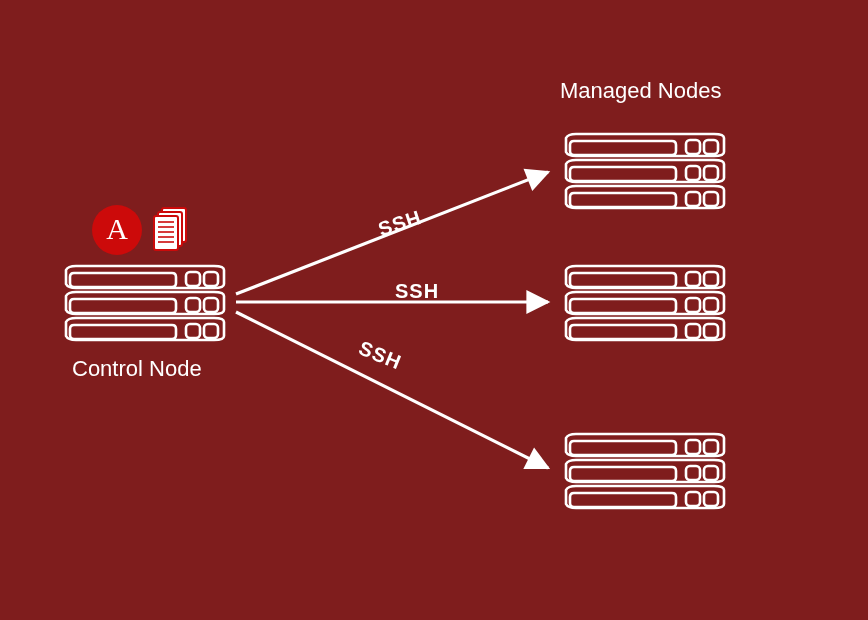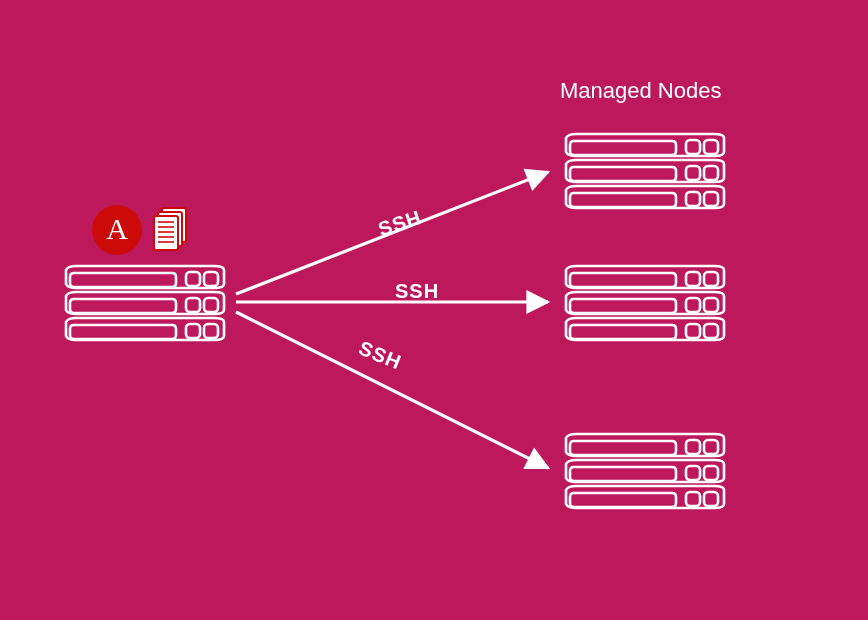--- a/index.html
+++ b/index.html
@@ -1,34 +1,35 @@
 <!DOCTYPE html>
 <html><head>
 <meta charset="utf-8">
 <style>
   html,body{margin:0;padding:0;background:#1b1b1d;}
-  #stage{position:relative;width:868px;height:620px;background:#be185d;overflow:hidden;font-family:"Helvetica Neue",Arial,sans-serif;color:#fff;}
+  #stage{position:relative;width:868px;height:620px;background:#7f1d1d;overflow:hidden;font-family:"Helvetica Neue",Arial,sans-serif;color:#fff;}
   .label{position:absolute;color:#fff;white-space:nowrap;}
   .title{font-size:22px;left:560px;top:78px;}
   .ctrl{font-size:22px;left:72px;top:356px;}
   .ssh{font-size:20px;font-weight:700;letter-spacing:1px;}
   .ssh1{left:378px;top:212px;transform:rotate(-18deg);}
   .ssh2{left:395px;top:280px;}
   .ssh3{left:358px;top:344px;transform:rotate(22deg);}
   svg.overlay{position:absolute;left:0;top:0;}
   .ansible-badge{position:absolute;left:92px;top:205px;width:50px;height:50px;border-radius:50%;background:#cc0a0a;display:flex;align-items:center;justify-content:center;}
   .ansible-badge span{color:#fff;font-size:30px;font-weight:400;font-family:"Times New Roman",serif;line-height:1;transform:translateY(-1px);}
   .playbook{position:absolute;left:150px;top:204px;width:40px;height:50px;}
 </style>
 </head>
 <body>
 
 <div id="stage">
 
   <div class="label title">Managed Nodes</div>
+  <div class="label ctrl">Control Node</div>
   <div class="label ssh ssh1">SSH</div>
   <div class="label ssh ssh2">SSH</div>
   <div class="label ssh ssh3">SSH</div>
 
   <div class="ansible-badge">
     <span>A</span>
   </div>
 
   <div class="playbook">
     <svg width="40" height="50" viewBox="0 0 40 50">

